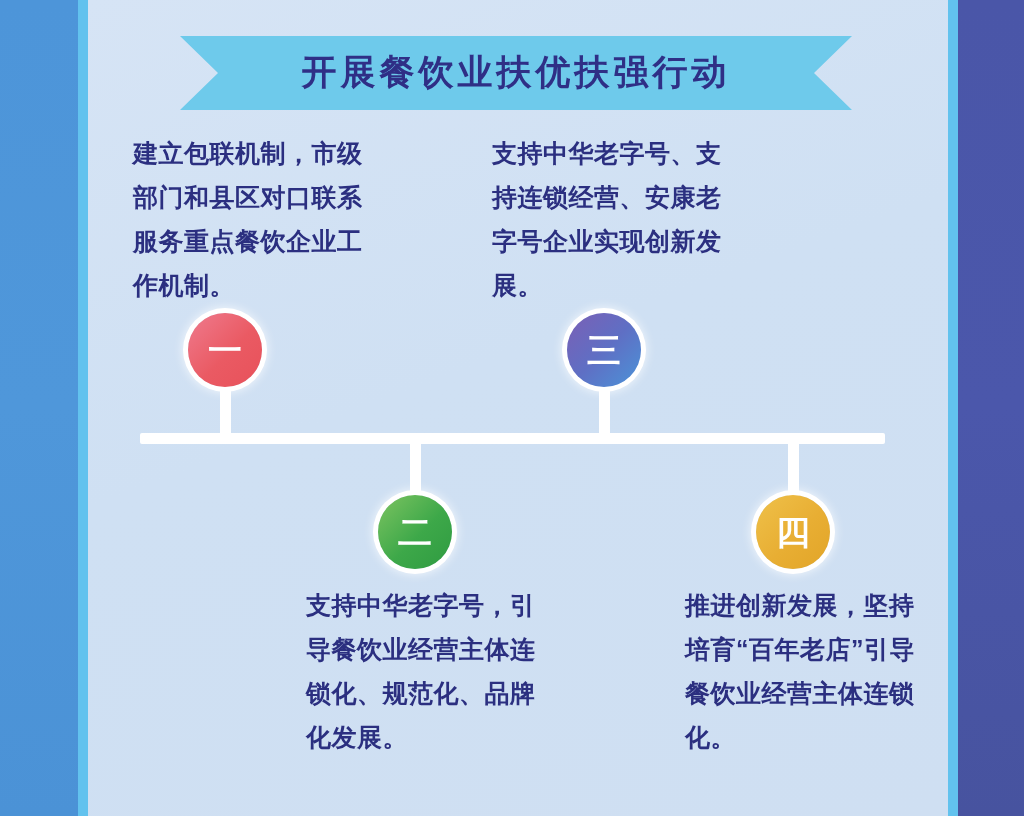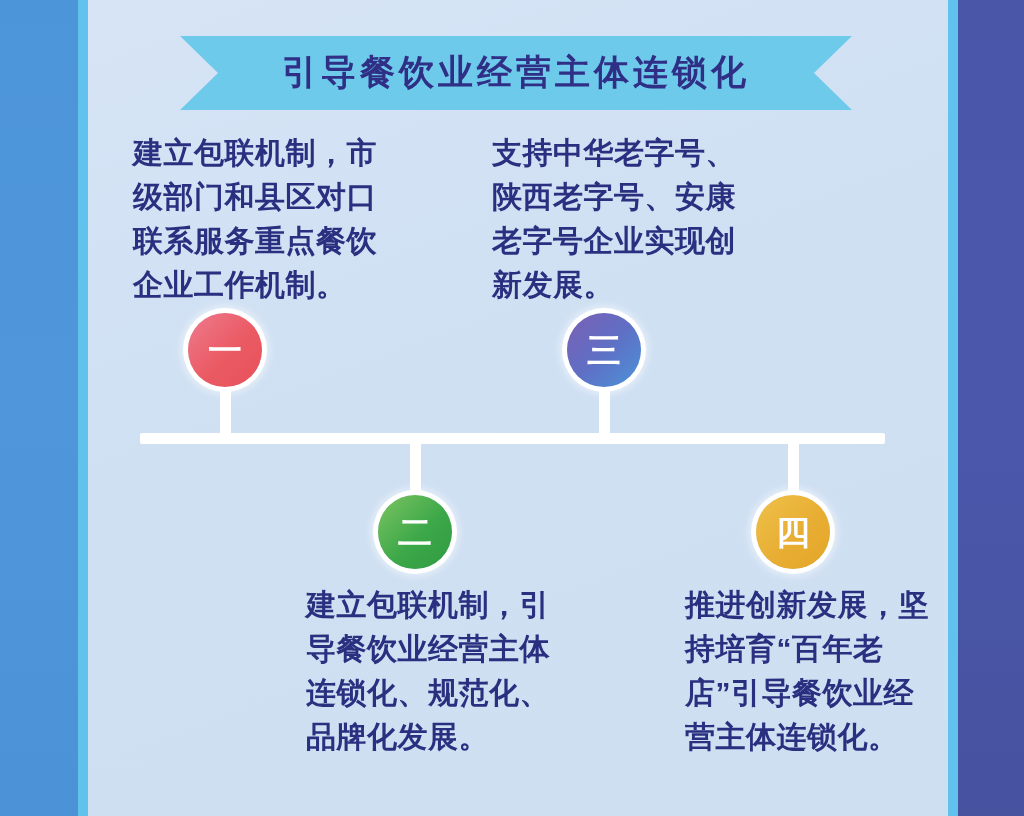--- a/index.html
+++ b/index.html
@@ -75,21 +75,21 @@
     color:#ffffff;font-size:34px;font-weight:bold;line-height:1;
   }
   .c1{left:188px;top:313px;background:linear-gradient(135deg,#ef7b8e 0%,#ea5a63 55%,#e8515a 100%);}
   .c2{left:378px;top:495px;background:linear-gradient(135deg,#7dc461 0%,#3da849 55%,#2f9b41 100%);}
   .c3{left:567px;top:313px;background:linear-gradient(135deg,#7b5fb5 0%,#5f6fc4 50%,#4b93d8 100%);}
   .c4{left:756px;top:495px;background:linear-gradient(135deg,#efc14a 0%,#e8ae33 55%,#e2a528 100%);}
   
   .txt{
     position:absolute;
     color:#2b2f80;
-    font-size:30px;
+    font-size:25px;
     font-weight:bold;
     line-height:44px;
     letter-spacing:0.5px;
   }
   .t1{left:133px;top:131px;width:245px;}
   .t3{left:492px;top:131px;width:250px;}
   .t2{left:306px;top:583px;width:250px;}
   .t4{left:685px;top:583px;width:250px;}
 </style>
 </head>
@@ -99,33 +99,33 @@
 
   <div class="canvas"></div>
 
   <div class="band-left"></div>
   <div class="stripe-left"></div>
   <div class="stripe-right"></div>
   <div class="band-right"></div>
 
   <div class="banner-wrap">
     <div class="banner"></div>
-    <div class="banner-title">引导餐饮业经营主体连锁化</div>
+    <div class="banner-title">开展餐饮业扶优扶强行动</div>
   </div>
 
   <div class="timeline"></div>
 
   <div class="connector conn-1"></div>
   <div class="connector conn-2"></div>
   <div class="connector conn-3"></div>
   <div class="connector conn-4"></div>
 
   <div class="circle c1">一</div>
   <div class="circle c2">二</div>
   <div class="circle c3">三</div>
   <div class="circle c4">四</div>
 
   <div class="txt t1">建立包联机制，市级部门和县区对口联系服务重点餐饮企业工作机制。</div>
-  <div class="txt t2">建立包联机制，引导餐饮业经营主体连锁化、规范化、品牌化发展。</div>
-  <div class="txt t3">支持中华老字号、陕西老字号、安康老字号企业实现创新发展。</div>
+  <div class="txt t2">支持中华老字号，引导餐饮业经营主体连锁化、规范化、品牌化发展。</div>
+  <div class="txt t3">支持中华老字号、支持连锁经营、安康老字号企业实现创新发展。</div>
   <div class="txt t4">推进创新发展，坚持培育“百年老店”引导餐饮业经营主体连锁化。</div>
 
 </div>
 
 </body></html>

